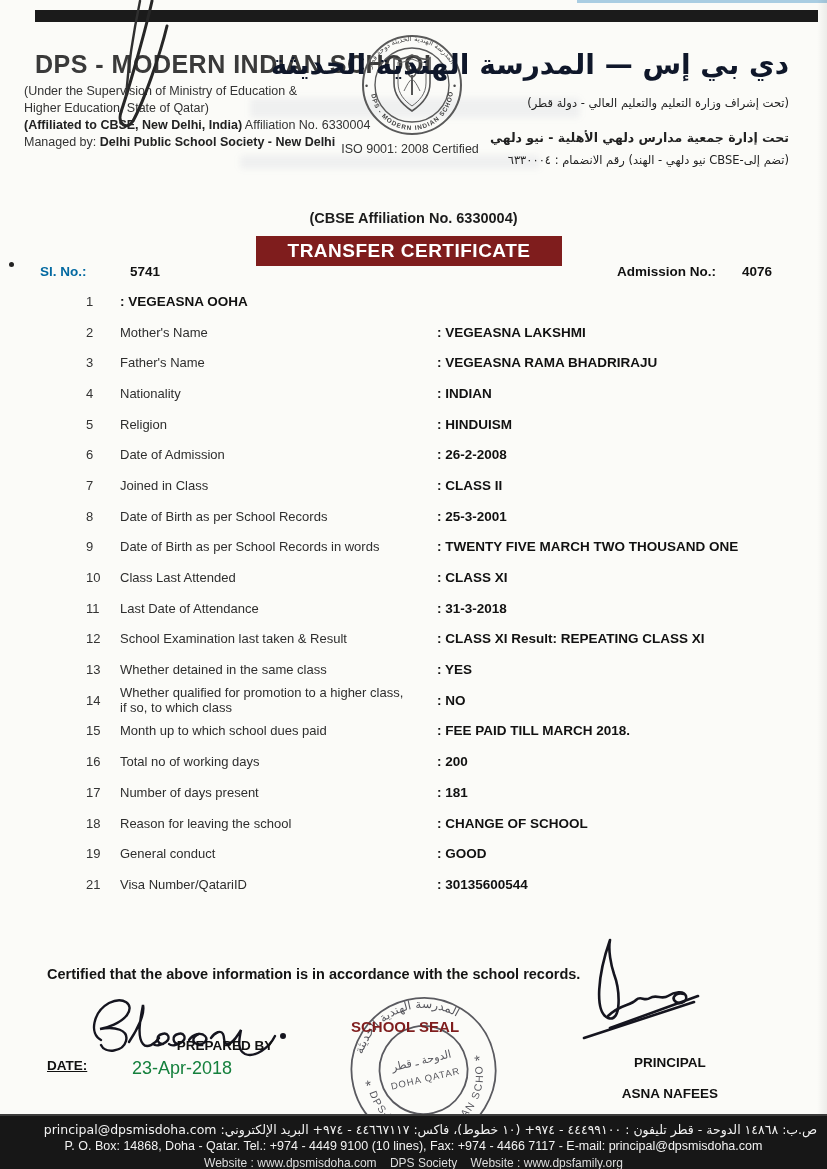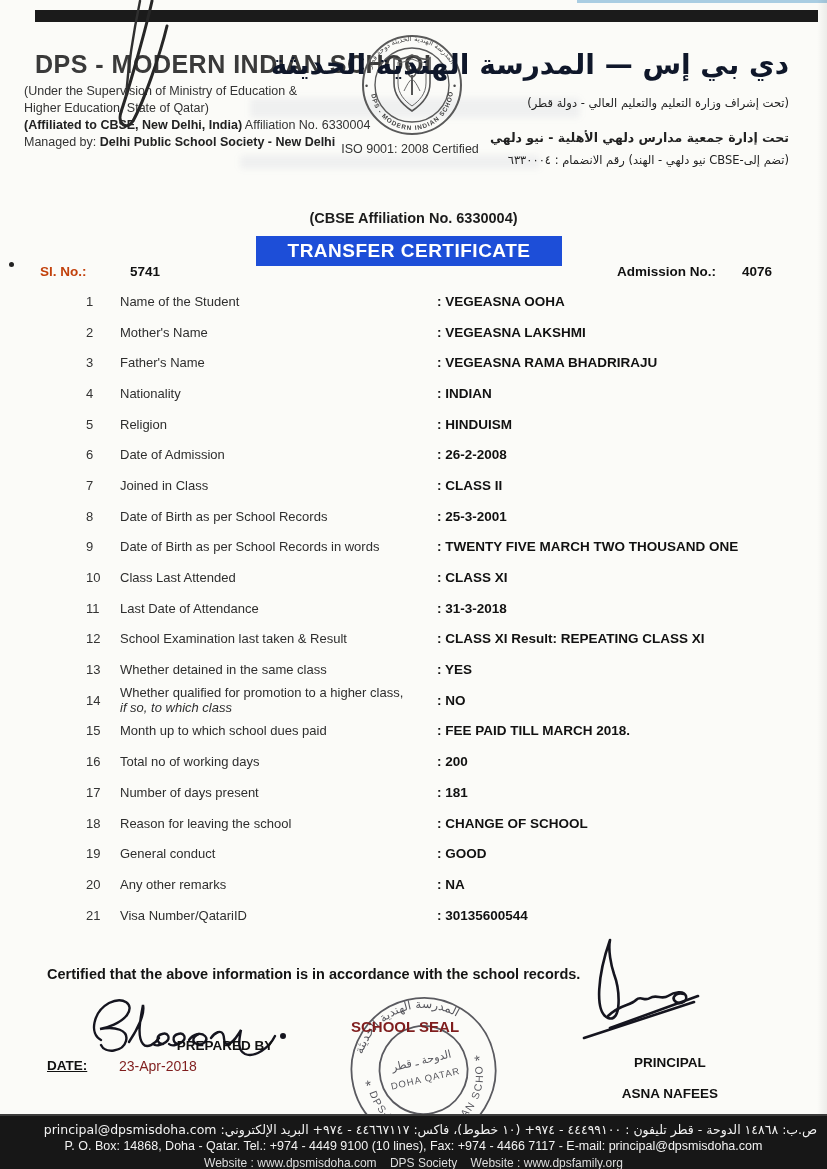--- a/index.html
+++ b/index.html
@@ -21,45 +21,45 @@
   .hsub{position:absolute;left:24px;font-size:12.5px;color:#333;}
   .hsub b{color:#222;}
   .logo-wrap{position:absolute;left:360px;top:33px;}
   .iso{position:absolute;left:330px;top:142px;width:160px;text-align:center;font-size:12.5px;color:#333;}
   .ar{font-family:"DejaVu Sans","Liberation Sans",sans-serif;direction:rtl;}
   .ar-title{position:absolute;right:38px;top:48px;font-size:28px;font-weight:bold;color:#0f172a;}
   .ar-sub{position:absolute;right:38px;font-size:11.5px;color:#222;}
 
   
   .cbse-line{position:absolute;left:0;top:210px;width:827px;text-align:center;font-size:14.5px;font-weight:bold;color:#1c1c1c;}
-  .tc-banner{position:absolute;left:256px;top:236px;width:306px;height:30px;background:#1d4ed8;
+  .tc-banner{position:absolute;left:256px;top:236px;width:306px;height:30px;background:#7f1d1d;
     color:#fff;font-size:19px;font-weight:bold;letter-spacing:.5px;text-align:center;line-height:30px;}
   .left-dot{position:absolute;left:9px;top:262px;width:5px;height:5px;border-radius:50%;background:#222;}
 
   
   .serial-row{position:absolute;left:0;top:264px;width:827px;height:20px;font-size:13.5px;}
-  .sl-label{position:absolute;left:40px;font-weight:bold;color:#c2410c;}
+  .sl-label{position:absolute;left:40px;font-weight:bold;color:#0369a1;}
   .sl-value{position:absolute;left:130px;font-weight:bold;color:#111;}
   .adm-label{position:absolute;left:617px;font-weight:bold;color:#111;}
   .adm-value{position:absolute;left:742px;font-weight:bold;color:#111;}
 
   
   .rows{position:absolute;left:0;top:286px;width:827px;}
   .row{height:30.7px;display:flex;align-items:center;padding-left:86px;box-sizing:border-box;}
   .row-num{width:34px;font-size:13px;color:#333;flex:none;}
   .row-label{width:317px;font-size:13px;color:#2e2e2e;line-height:15px;flex:none;}
-  .row-label .l2{display:block;font-style:italic;}
+  .row-label .l2{display:block;}
   .row-value{font-size:13.5px;font-weight:bold;color:#111;}
 
   
   .certify{position:absolute;left:47px;top:966px;font-size:14.5px;font-weight:bold;color:#141414;}
   .sig{position:absolute;}
   .prepared-by{position:absolute;left:150px;top:1038px;width:150px;text-align:center;font-size:13.5px;font-weight:bold;color:#111;}
   .date-label{position:absolute;left:47px;top:1058px;font-size:13.5px;font-weight:bold;color:#111;text-decoration:underline;}
-  .date-value{position:absolute;left:119px;top:1058px;font-size:14px;color:#7f1d1d;}
+  .date-value{position:absolute;left:132px;top:1058px;font-size:18px;color:#15803d;}
   .school-seal-label{position:absolute;left:351px;top:1018px;font-size:15px;font-weight:bold;color:#7f1d1d;z-index:3;}
   .seal-wrap{position:absolute;left:344px;top:990px;z-index:1;transform:rotate(-13deg);opacity:.85;}
   .principal-name{position:absolute;left:585px;top:1038px;width:170px;text-align:center;font-size:13.5px;font-weight:bold;color:#111;margin-top:48px;}
   .principal-title{position:absolute;left:585px;top:1055px;width:170px;text-align:center;font-size:13.5px;font-weight:bold;color:#111;}
 
   
   .footer{position:absolute;left:0;top:1114px;width:827px;height:55px;background:#171717;z-index:5;border-top:2px solid #3c3c3c;}
   .f-ar{position:absolute;left:17px;top:6px;width:827px;text-align:center;font-size:12.5px;color:#f2f2f2;}
   .f-en{position:absolute;left:0;top:23px;width:827px;text-align:center;font-size:12.5px;color:#f2f2f2;}
   .f-web{position:absolute;left:0;top:40px;width:827px;text-align:center;font-size:12px;color:#dedede;white-space:pre;}
@@ -119,21 +119,20 @@
   <div class="serial-row">
     <span class="sl-label">Sl. No.:</span>
     <span class="sl-value">5741</span>
     <span class="adm-label">Admission No.:</span>
     <span class="adm-value">4076</span>
   </div>
 
   <div class="rows">
     <div class="row">
       <span class="row-num">1</span>
-      <span class="row-label"><span>Name of the Student</span><span class="l2"></span></span>
       <span class="row-value">: VEGEASNA OOHA</span>
     </div>
 
     <div class="row">
       <span class="row-num">2</span>
       <span class="row-label"><span>Mother's Name</span><span class="l2"></span></span>
       <span class="row-value">: VEGEASNA LAKSHMI</span>
     </div>
 
     <div class="row">
@@ -231,25 +230,20 @@
       <span class="row-label"><span>Reason for leaving the school</span><span class="l2"></span></span>
       <span class="row-value">: CHANGE OF SCHOOL</span>
     </div>
 
     <div class="row">
       <span class="row-num">19</span>
       <span class="row-label"><span>General conduct</span><span class="l2"></span></span>
       <span class="row-value">: GOOD</span>
     </div>
 
-    <div class="row">
-      <span class="row-num">20</span>
-      <span class="row-label"><span>Any other remarks</span><span class="l2"></span></span>
-      <span class="row-value">: NA</span>
-    </div>
 
     <div class="row">
       <span class="row-num">21</span>
       <span class="row-label"><span>Visa Number/QatariID</span><span class="l2"></span></span>
       <span class="row-value">: 30135600544</span>
     </div>
   </div>
 
   <div class="certify">Certified that the above information is in accordance with the school records.</div>
 

